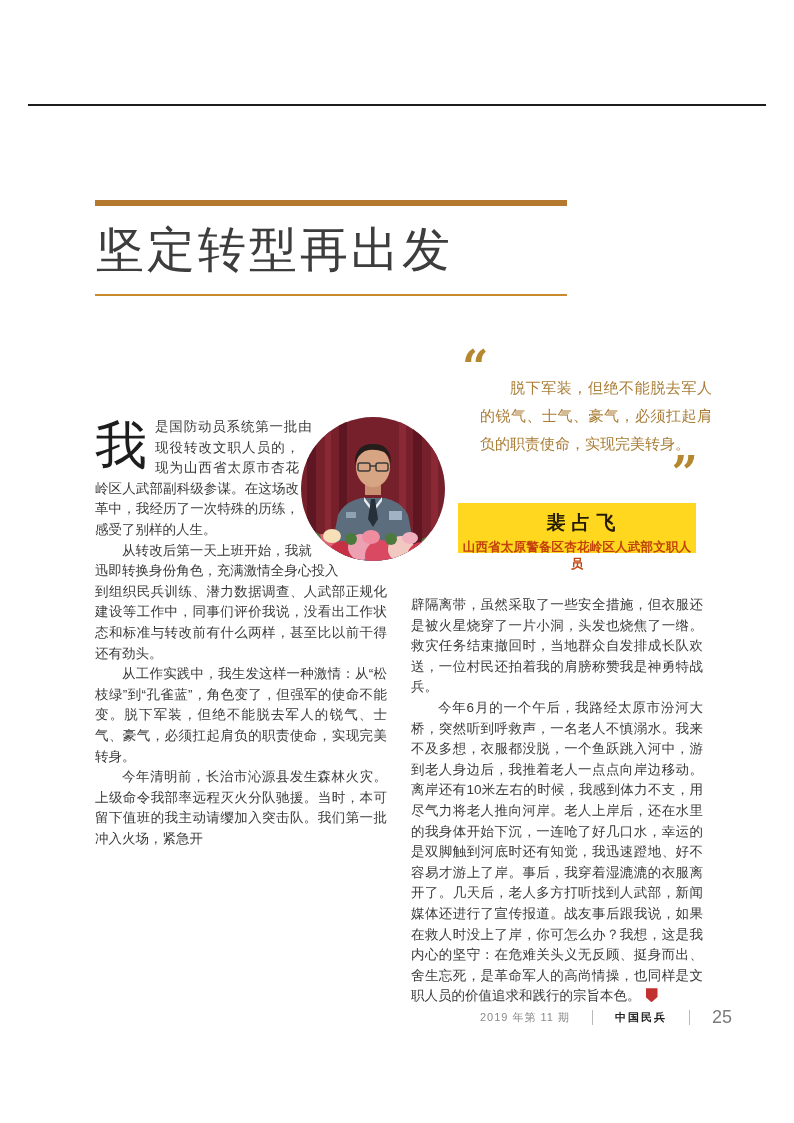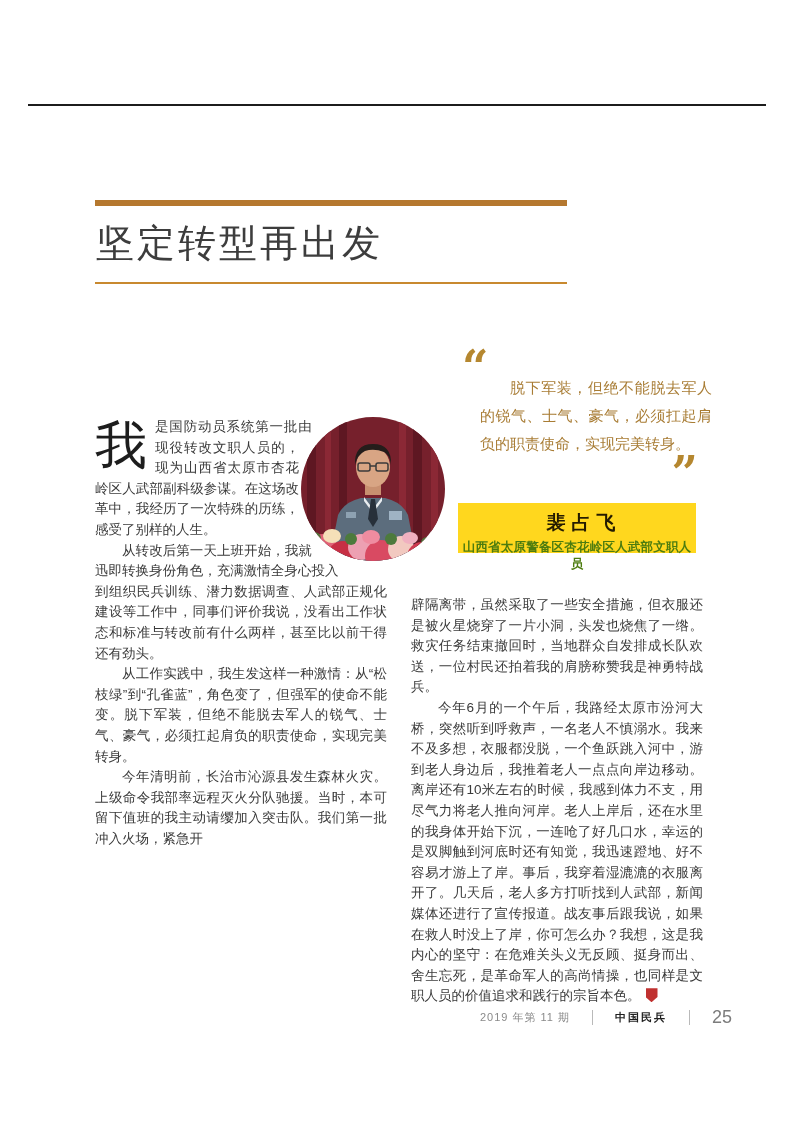--- a/index.html
+++ b/index.html
@@ -4,34 +4,34 @@
 <style>
   html,body{margin:0;padding:0;background:#e8e8e8;}
   .page{
     position:relative;width:794px;height:1123px;margin:0 auto;background:#ffffff;
     font-family:"Liberation Sans","DejaVu Sans",sans-serif;overflow:hidden;
   }
   .top-rule{position:absolute;left:28px;top:104px;width:738px;height:2px;background:#1c1c1c;}
 
   .title-block{position:absolute;left:95px;top:200px;width:472px;}
   .rule-thick{height:6px;background:#b5782f;}
-  .article-title{margin:15px 0 0 1px;font-size:38px;line-height:1.2;letter-spacing:3px;color:#3d3d3d;font-weight:500;}
+  .article-title{margin:15px 0 0 1px;font-size:48px;line-height:1.2;letter-spacing:3px;color:#3d3d3d;font-weight:500;}
   .rule-thin{margin-top:15px;height:2px;background:#c8892f;}
 
   .quote-block{position:absolute;left:458px;top:348px;width:254px;}
   .quote-open{position:absolute;left:4px;top:-4px;font-family:"DejaVu Serif","Liberation Serif",serif;font-size:46px;line-height:1;color:#b5872f;font-weight:bold;}
   .quote-text{margin:26px 0 0 22px;width:232px;color:#a87c34;font-size:15px;line-height:28px;text-align:justify;text-indent:2em;}
   .quote-close{margin:2px 14px 0 0;text-align:right;font-family:"DejaVu Serif","Liberation Serif",serif;font-size:46px;line-height:0.6;color:#b5872f;font-weight:bold;}
 
   .photo{position:absolute;left:301px;top:417px;width:144px;height:144px;border-radius:50%;overflow:hidden;z-index:3;}
   .photo svg{display:block;}
 
   .band{position:absolute;left:458px;top:503px;width:238px;height:50px;background:#ffd71e;text-align:center;z-index:2;}
   .band-name{padding-top:7px;font-size:19px;font-weight:bold;color:#241b00;letter-spacing:6px;padding-left:14px;}
-  .band-org{margin-top:3px;font-size:12.5px;font-weight:bold;color:#4d7c0f;letter-spacing:0.2px;}
+  .band-org{margin-top:3px;font-size:12.5px;font-weight:bold;color:#c2410c;letter-spacing:0.2px;}
 
   .col{position:absolute;width:292px;font-size:13.5px;line-height:20.6px;color:#3a3a3a;text-align:justify;}
   #left-col{left:95px;top:417px;height:585px;}
   #right-col{left:411px;top:595px;height:440px;}
   .body-p{margin:0;}
   .body-p.indent{text-indent:2em;}
   .dropcap{float:left;font-size:52px;line-height:0.95;margin:4px 8px 0 0;color:#1d1d1d;font-weight:500;}
   .photo-intrusion{float:right;width:88px;height:146px;shape-outside:circle(76px at 74px 72px);shape-margin:4px;}
 
   .end-mark{display:inline-block;position:relative;width:12px;height:14px;margin-left:5px;vertical-align:-2px;

